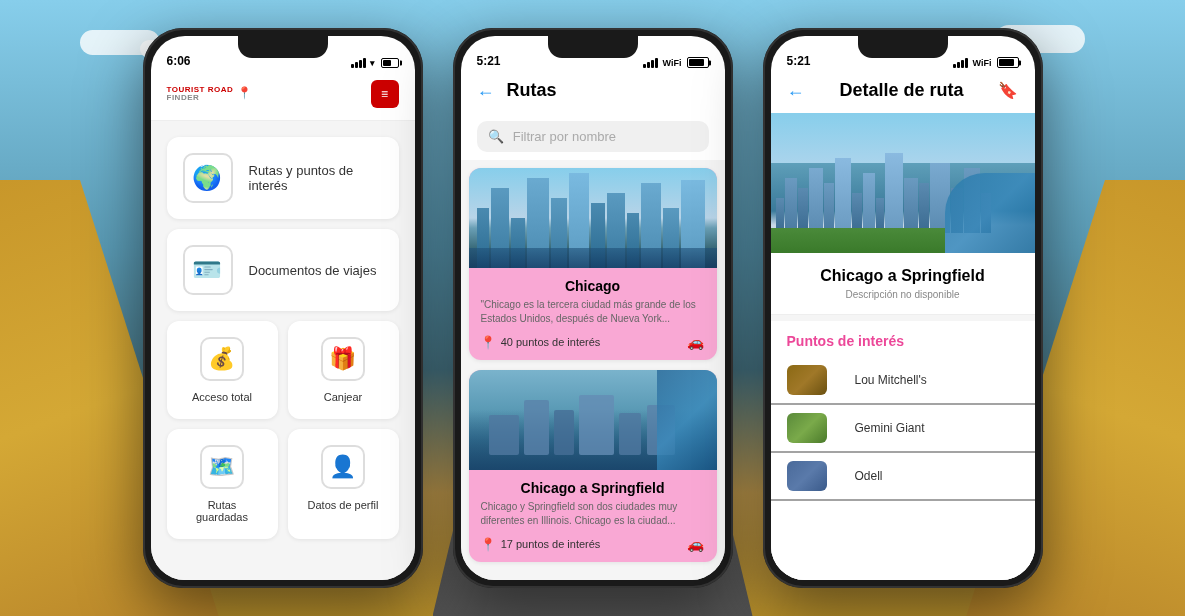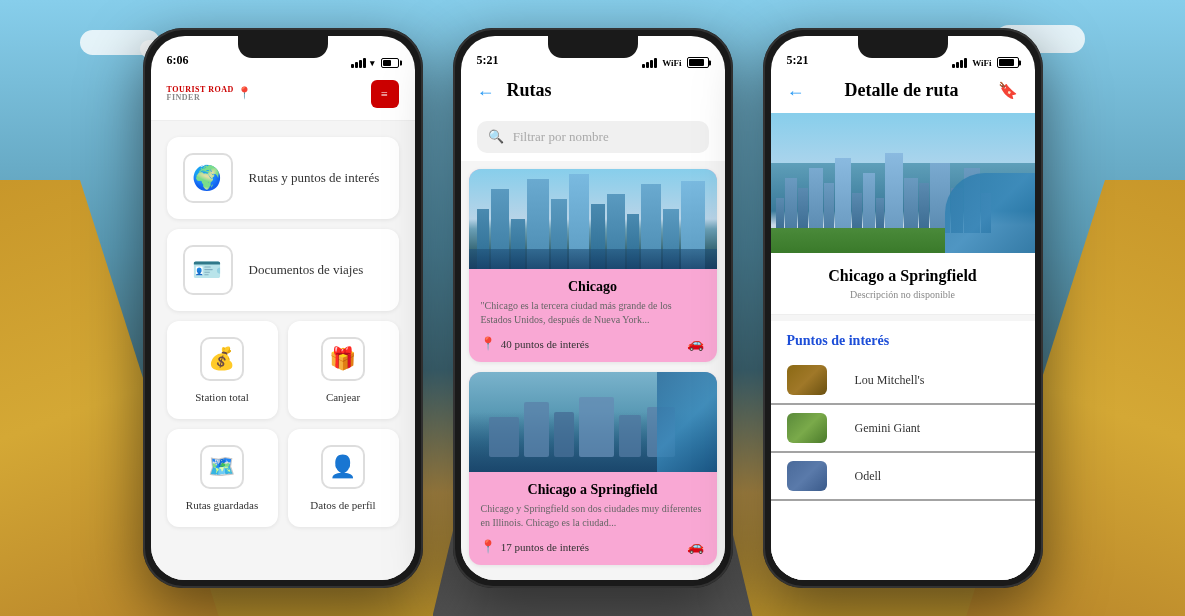--- a/index.html
+++ b/index.html
@@ -44,21 +44,20 @@
       flex-shrink: 0;
     }
 
     .phone-screen {
       width: 100%;
       height: 100%;
       background: #fff;
       border-radius: 34px;
       overflow: hidden;
       position: relative;
-      font-family: Liberation Serif, serif;
     }
 
     
     .notch {
       position: absolute;
       top: 0; left: 50%;
       transform: translateX(-50%);
       width: 90px; height: 22px;
       background: #1a1a1a;
       border-radius: 0 0 14px 14px;
@@ -387,21 +386,21 @@
     .poi-section {
       flex: 1;
       overflow: hidden;
       background: #fff;
       margin-top: 6px;
     }
 
     .poi-section-title {
       font-size: 14px;
       font-weight: 600;
-      color: #1d4ed8;
+      color: #ec4899;
       padding: 12px 16px 8px;
     }
 
     .poi-list {
       overflow: hidden;
     }
 
     .poi-item {
       display: flex;
       align-items: center;
@@ -508,21 +507,21 @@
           </div>
 
           <div class="menu-item-wide">
             <div class="icon-circle">🪪</div>
             <span class="menu-item-label">Documentos de viajes</span>
           </div>
 
           <div class="menu-row">
             <div class="menu-item-half">
               <div class="icon-circle">💰</div>
-              <span class="menu-item-label">Station total</span>
+              <span class="menu-item-label">Acceso total</span>
             </div>
             <div class="menu-item-half">
               <div class="icon-circle">🎁</div>
               <span class="menu-item-label">Canjear</span>
             </div>
           </div>
 
           <div class="menu-row">
             <div class="menu-item-half">
               <div class="icon-circle">🗺️</div>

